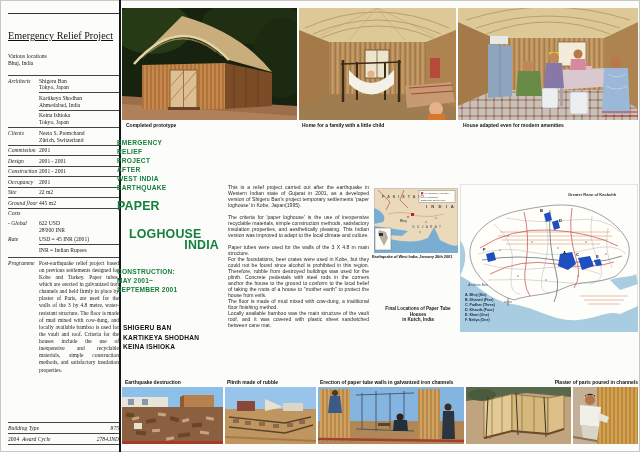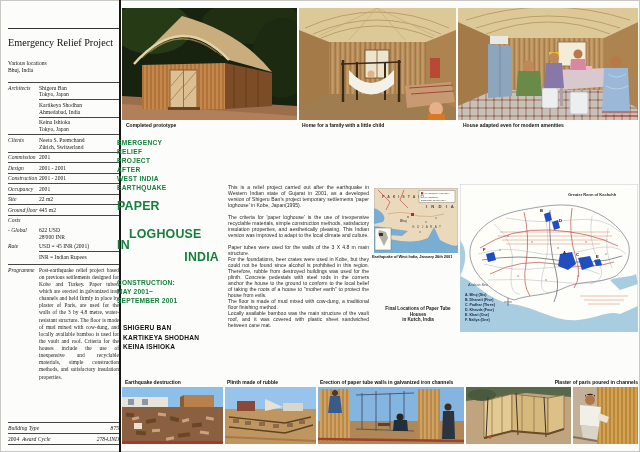--- a/index.html
+++ b/index.html
@@ -1,22 +1,22 @@
 <!DOCTYPE html>
 <html><head>
 <meta charset="utf-8">
 <style>
   html,body{margin:0;padding:0;background:#d8d8d4;}
   .page{position:relative;width:640px;height:452px;background:#fcfcfa;overflow:hidden;
         font-family:"Liberation Sans",sans-serif;color:#1a1a1a;box-shadow:inset 0 0 0 1px #c9c9c4;}
   
   .leftcol{position:absolute;left:8px;top:0;width:111px;height:452px;
            font-family:"Liberation Serif",serif;font-size:5.6px;line-height:1.25;color:#222;}
-  .lc-title{border-top:1px solid #333;margin-top:28px;padding-top:8px;
-            font-size:10.2px;line-height:1.18;color:#111;}
+  .lc-title{border-top:1px solid #333;margin-top:13px;padding-top:16px;
+            font-size:10.2px;line-height:1.18;color:#111;text-decoration:underline;}
   .lc-loc{margin-top:11px;font-size:5.6px;}
   .lc-table{margin-top:8px;}
   .mrow{display:flex;}
   .mrow .lab{width:31px;flex:0 0 31px;font-style:italic;padding:1.5px 0 1px 0;}
   .mrow .val{flex:1;padding:1.5px 0 1px 0;}
   .bt-full{border-top:0.8px solid #444;}
   .bt-val .val{border-top:0.8px solid #444;}
   .mrow .val div{margin:0;}
   .lc-prog{display:flex;border-top:0.8px solid #444;margin-top:2px;}
   .lc-prog .lab{width:31px;flex:0 0 31px;font-style:italic;padding-top:2px;}
@@ -285,21 +285,20 @@
 
   <div class="hblock">
     <div class="h-small">EMERGENCY</div>
     <div class="h-small">RELIEF</div>
     <div class="h-small">PROJECT</div>
     <div class="h-small">AFTER</div>
     <div class="h-small">WEST INDIA</div>
     <div class="h-small">EARTHQUAKE</div>
     <div class="h-big">PAPER</div>
     <div class="h-big" style="margin-top:16px;padding-left:12px;">LOGHOUSE</div>
-    <div class="h-big" style="margin-top:0;">IN</div>
     <div class="h-big" style="margin-top:0;text-align:right;">INDIA</div>
     <div class="h-constr">
       <div>CONSTRUCTION:</div>
       <div>MAY 2001~</div>
       <div>SEPTEMBER 2001</div>
     </div>
   </div>
   <div class="h-arch">
     <div>SHIGERU BAN</div>
     <div>KARTIKEYA SHODHAN</div>

